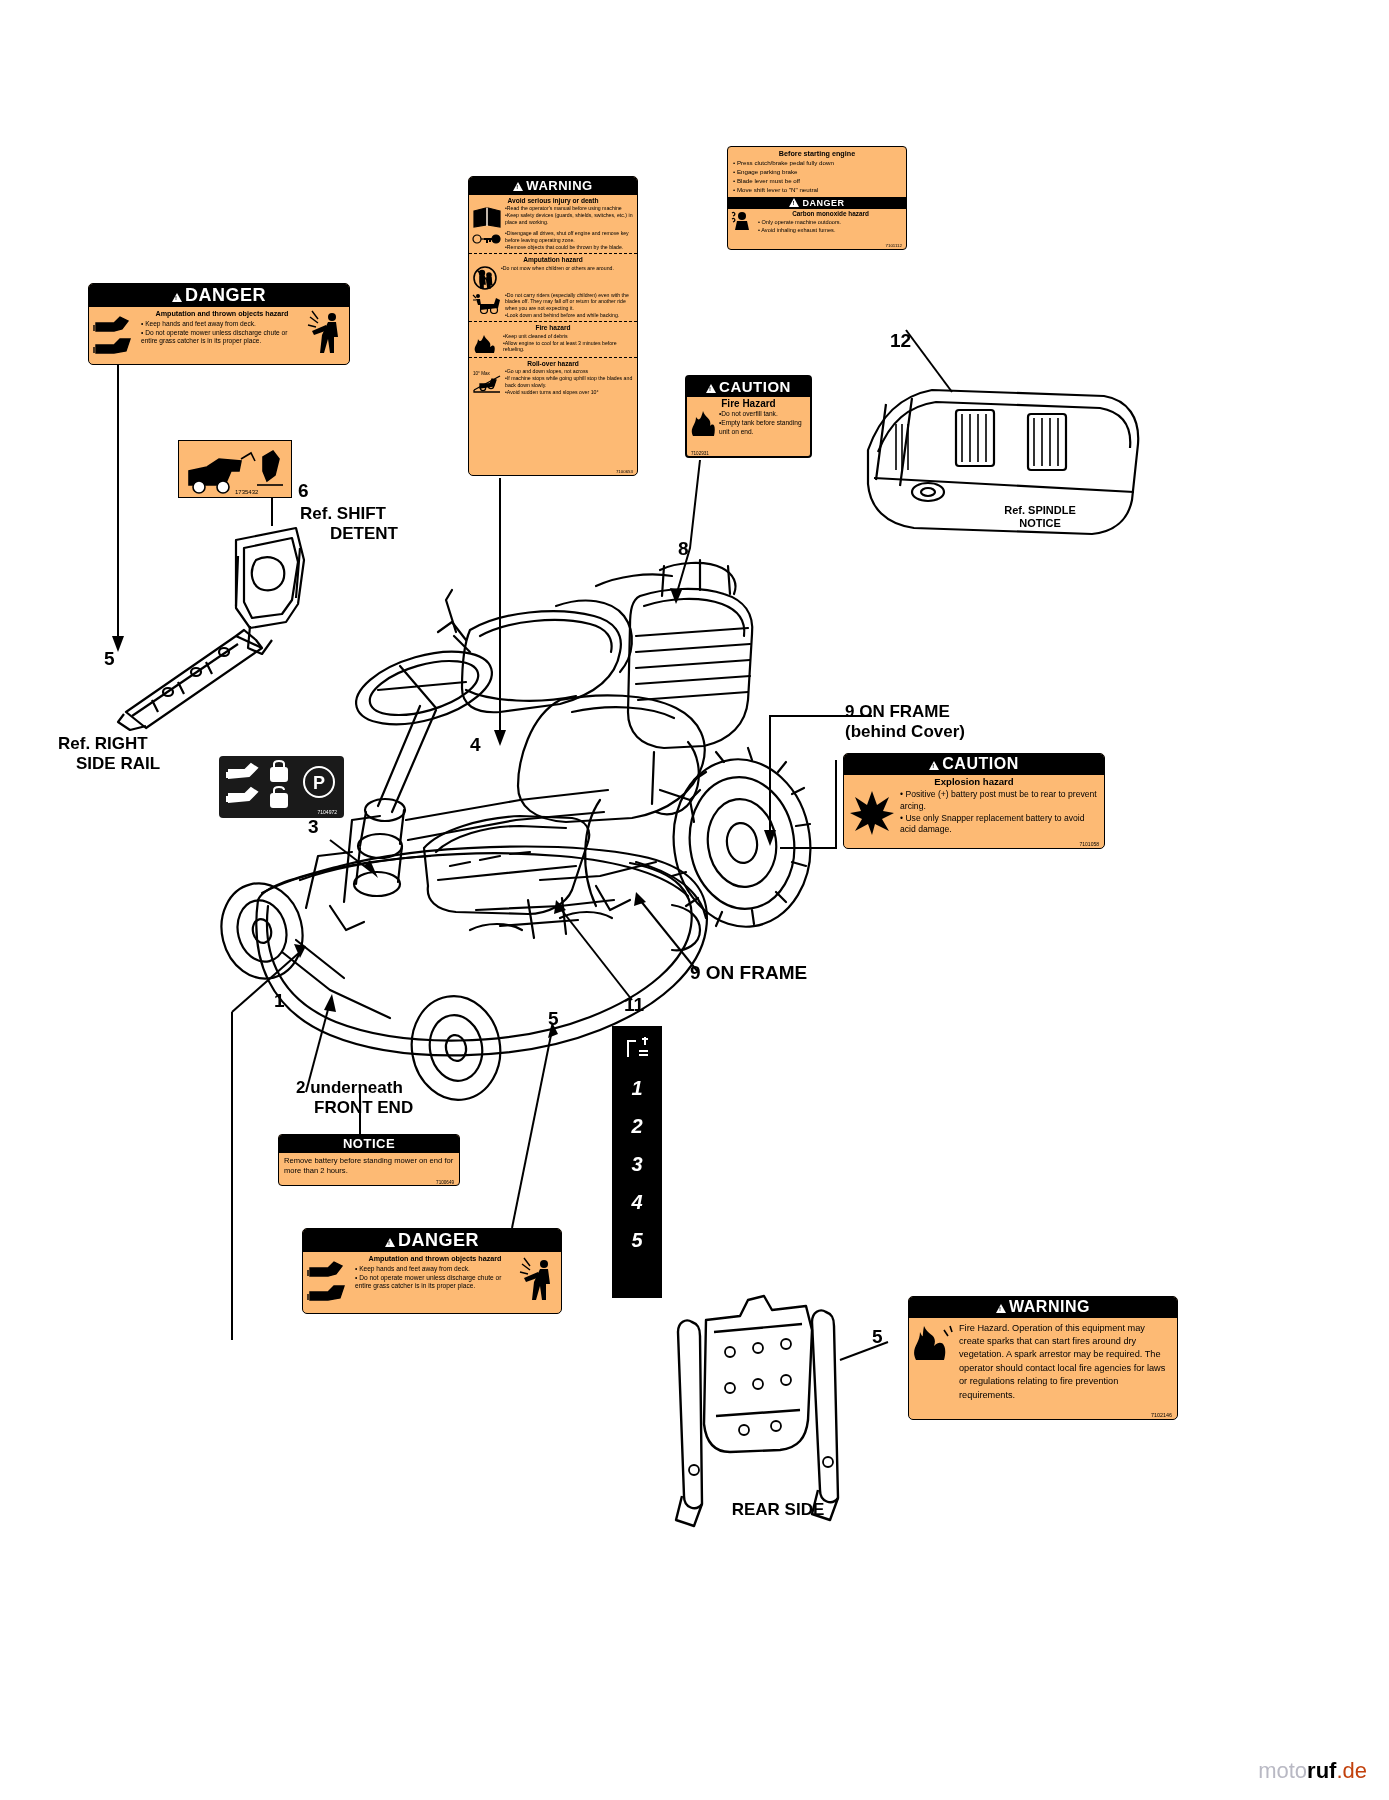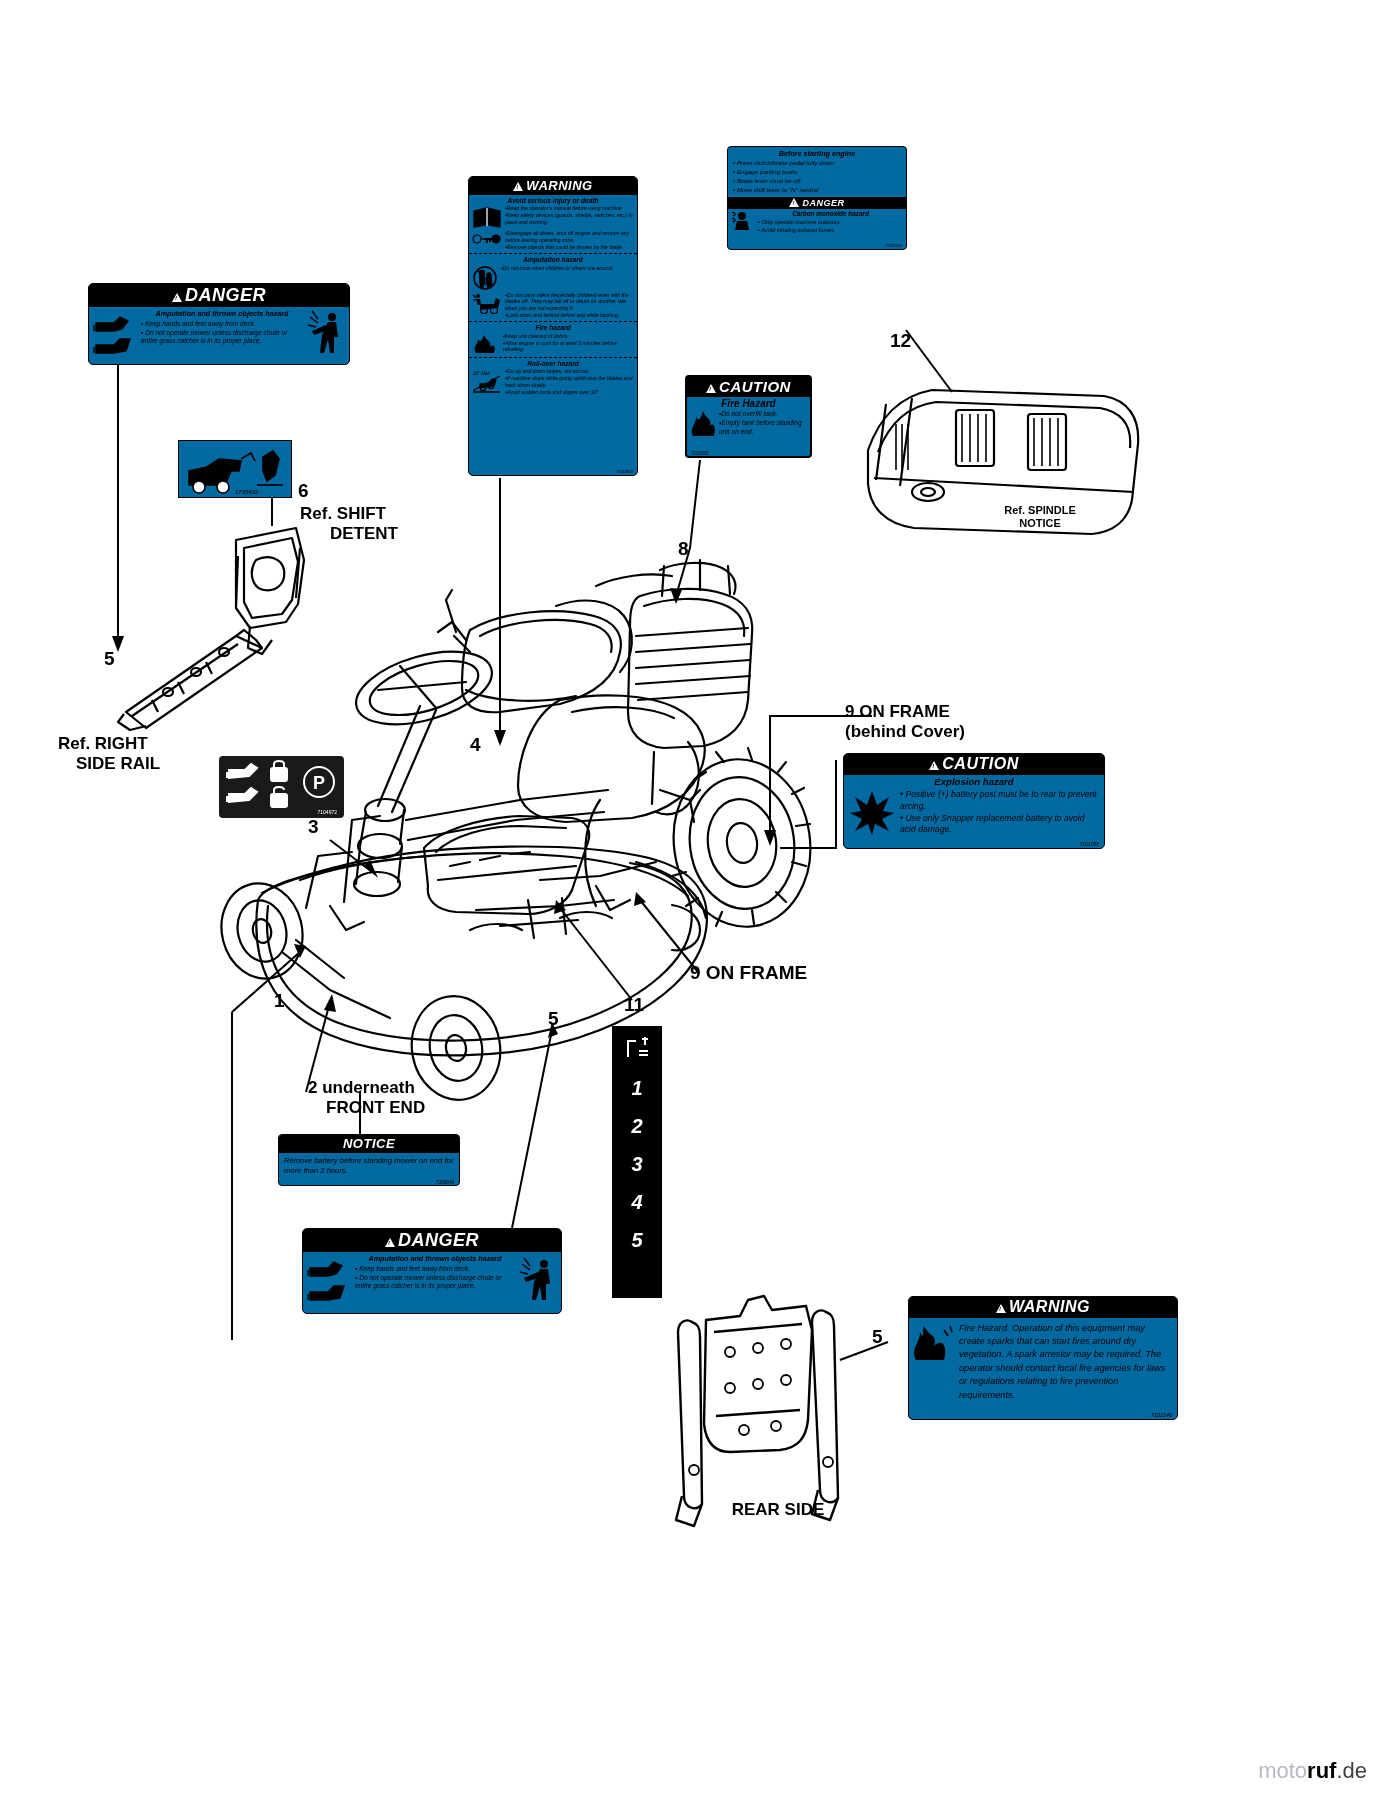--- a/index.html
+++ b/index.html
@@ -3,21 +3,21 @@
 <meta charset="utf-8">
 <style>
   html,body{margin:0;padding:0;}
   body{
     width:1389px;height:1800px;position:relative;background:#ffffff;
     font-family:"Liberation Sans",sans-serif;color:#000;overflow:hidden;
   }
   .page{position:absolute;inset:0;}
 
   
-  .decal{position:absolute;background:#0369a1;border:1px solid #000;box-sizing:border-box;font-style:italic;}
+  .decal{position:absolute;background:#fdba74;border:1px solid #000;box-sizing:border-box;}
   .decal .bar{
     background:#000;color:#fff;text-align:center;font-weight:bold;
     letter-spacing:.5px;line-height:1.05;
   }
   .decal .bar .tri{display:inline-block;margin-right:3px;}
   .tri{
     display:inline-block;width:0;height:0;position:relative;
     border-left:5px solid transparent;border-right:5px solid transparent;
     border-bottom:9px solid #fff;vertical-align:-1px;
   }
@@ -37,21 +37,21 @@
     border-radius:2px;
   }
   .craftsman .inner{
     background:#fff;color:#000;font-weight:bold;font-size:40px;letter-spacing:1px;
     padding:4px 10px;font-family:"Liberation Sans",sans-serif;
   }
   .craftsman .reg{font-size:16px;vertical-align:top;}
 
   .moto{position:absolute;right:22px;bottom:16px;font-size:22px;color:#b9b9c4;}
   .moto b{color:#000000;font-weight:bold;}
-  .moto .de{color:#404040;}
+  .moto .de{color:#c2410c;}
 
   
   .strip{
     position:absolute;left:612px;top:1026px;width:48px;height:270px;
     background:#000;color:#fff;border:1px solid #000;
   }
   .strip .cell{
     height:38px;display:flex;align-items:center;justify-content:center;
     font-weight:bold;font-size:20px;font-style:italic;
   }
@@ -626,21 +626,21 @@
   <div class="lbl" style="left:470px;top:734px;font-size:19px;">4</div>
   <div class="lbl" style="left:678px;top:538px;font-size:19px;">8</div>
   <div class="lbl" style="left:890px;top:330px;font-size:19px;">12</div>
   <div class="lbl" style="left:308px;top:816px;font-size:19px;">3</div>
   <div class="lbl" style="left:274px;top:990px;font-size:19px;">1</div>
   <div class="lbl" style="left:548px;top:1008px;font-size:19px;">5</div>
   <div class="lbl" style="left:624px;top:994px;font-size:19px;">11</div>
   <div class="lbl" style="left:690px;top:962px;font-size:19px;">9 ON FRAME</div>
   <div class="lbl" style="left:872px;top:1326px;font-size:19px;">5</div>
 
-  <div class="figtext" style="left:308px;top:1078px;width:170px;font-size:17px;text-align:left;">
+  <div class="figtext" style="left:296px;top:1078px;width:170px;font-size:17px;text-align:left;">
     <span>2</span>
     <span>underneath</span><br>
     <span style="margin-left:18px;display:inline-block;">FRONT END</span>
   </div>
 
   <div class="figtext" style="left:845px;top:702px;width:190px;font-size:17px;text-align:left;">
     <span>9 ON FRAME</span><br>
     <span>(behind Cover)</span>
   </div>
 

